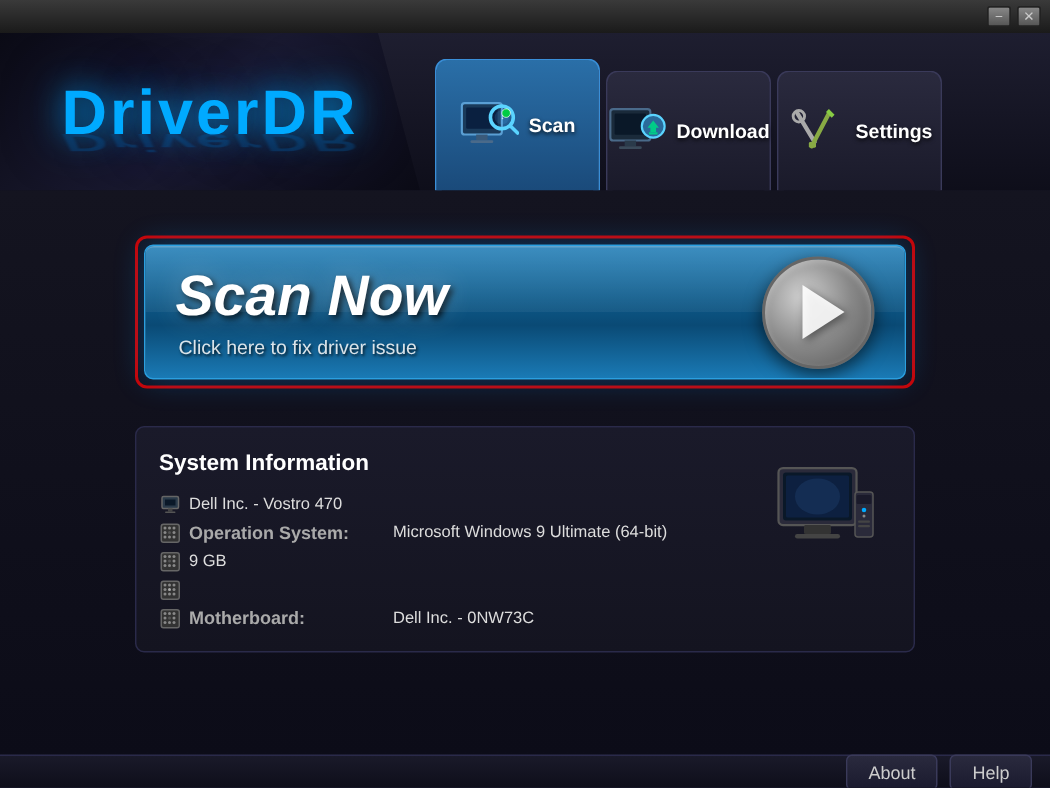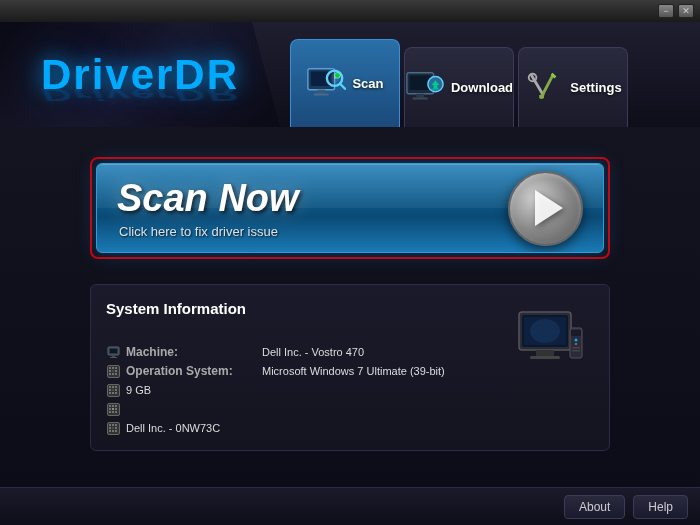--- a/index.html
+++ b/index.html
@@ -248,21 +248,21 @@
       border-radius: 6px;
       padding: 15px;
       display: flex;
       gap: 15px;
     }
 
     .system-info-title {
       font-size: 15px;
       font-weight: bold;
       color: white;
-      margin-bottom: 28px;
+      margin-bottom: 12px;
     }
 
     .system-info-content {
       flex: 1;
     }
 
     .pc-icon-area {
       width: 80px;
       display: flex;
       align-items: flex-start;
@@ -299,21 +299,21 @@
       min-width: 130px;
     }
 
     .info-value {
       font-size: 11px;
       color: #ddd;
     }
 
     
     .footer {
-      height: 38px;
+      height: 22px;
       background: linear-gradient(to bottom, #1a1a2a, #0e0e1a);
       border-top: 1px solid #2a2a4a;
       display: flex;
       justify-content: flex-end;
       align-items: center;
       padding-right: 12px;
       gap: 8px;
     }
 
     .footer-btn {
@@ -445,40 +445,39 @@
 
           <div class="info-row">
             <div class="info-icon">
               <svg width="13" height="13" viewBox="0 0 13 13">
                 <rect x="1" y="1" width="11" height="8" rx="1" fill="#2a3a4a" stroke="#666" stroke-width="1"></rect>
                 <rect x="3" y="3" width="7" height="4" fill="#0a1828"></rect>
                 <rect x="5" y="9" width="3" height="2" fill="#444"></rect>
                 <rect x="3" y="11" width="7" height="1" rx="0.5" fill="#555"></rect>
               </svg>
             </div>
-            <span class="info-label">Machine:</span>
             <span class="info-value">Dell Inc. - Vostro 470</span>
           </div>
 
           <div class="info-row">
             <div class="info-icon">
               <div class="chip-icon">
                 <div class="chip-cell"></div>
                   <div class="chip-cell"></div>
                   <div class="chip-cell"></div>
                 <div class="chip-cell"></div>
                   <div class="chip-cell" style="background:#555"></div>
                   <div class="chip-cell"></div>
                 <div class="chip-cell"></div>
                   <div class="chip-cell"></div>
                   <div class="chip-cell"></div>
               </div>
             </div>
             <span class="info-label">Operation System:</span>
-            <span class="info-value">Microsoft Windows 7 Ultimate  (39-bit)</span>
+            <span class="info-value">Microsoft Windows 9 Ultimate  (64-bit)</span>
           </div>
 
           <div class="info-row">
             <div class="info-icon">
               <div class="chip-icon">
                 <div class="chip-cell"></div>
                   <div class="chip-cell"></div>
                   <div class="chip-cell"></div>
                 <div class="chip-cell"></div>
                   <div class="chip-cell" style="background:#555"></div>
@@ -514,20 +513,21 @@
                   <div class="chip-cell"></div>
                   <div class="chip-cell"></div>
                 <div class="chip-cell"></div>
                   <div class="chip-cell" style="background:#555"></div>
                   <div class="chip-cell"></div>
                 <div class="chip-cell"></div>
                   <div class="chip-cell"></div>
                   <div class="chip-cell"></div>
               </div>
             </div>
+            <span class="info-label">Motherboard:</span>
             <span class="info-value">Dell Inc. - 0NW73C</span>
           </div>
 
         </div>
       </div>
 
       <div class="pc-icon-area">
         <svg width="70" height="60" viewBox="0 0 70 60" xmlns="http://www.w3.org/2000/svg">
 
           <rect x="5" y="2" width="52" height="38" rx="3" fill="#2a2a3a" stroke="#555" stroke-width="1.5"></rect>

